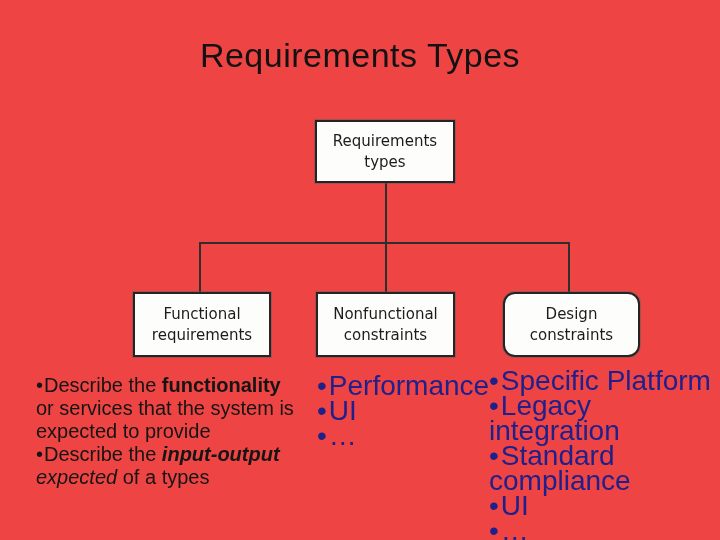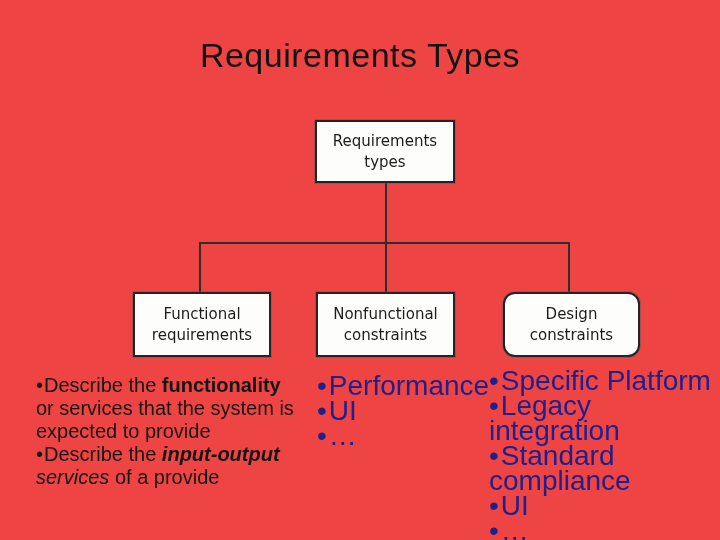--- a/index.html
+++ b/index.html
@@ -97,21 +97,21 @@
   </div>
   <div class="dbox box-nonfunc">
     <span class="lbl">Nonfunctional constraints</span>
   </div>
   <div class="dbox box-design">
     <span class="lbl">Design constraints</span>
   </div>
 
   <div class="notes">
     <p><span class="bullet">•</span><span>Describe the </span><b>functionality</b><span> or services that the system is expected to provide</span></p>
-    <p><span class="bullet">•</span><span>Describe the </span><b><i>input-output</i></b><i> services</i><span> of a provide</span></p>
+    <p><span class="bullet">•</span><span>Describe the </span><b><i>input-output</i></b><i> expected</i><span> of a types</span></p>
   </div>
 
   <ul class="blist list-nonfunc">
     <li><span class="bullet">•</span><span>Performance</span></li>
     <li><span class="bullet">•</span><span>UI</span></li>
     <li><span class="bullet">•</span><span>…</span></li>
   </ul>
 
   <ul class="blist list-design">
     <li><span class="bullet">•</span><span>Specific Platform</span></li>

